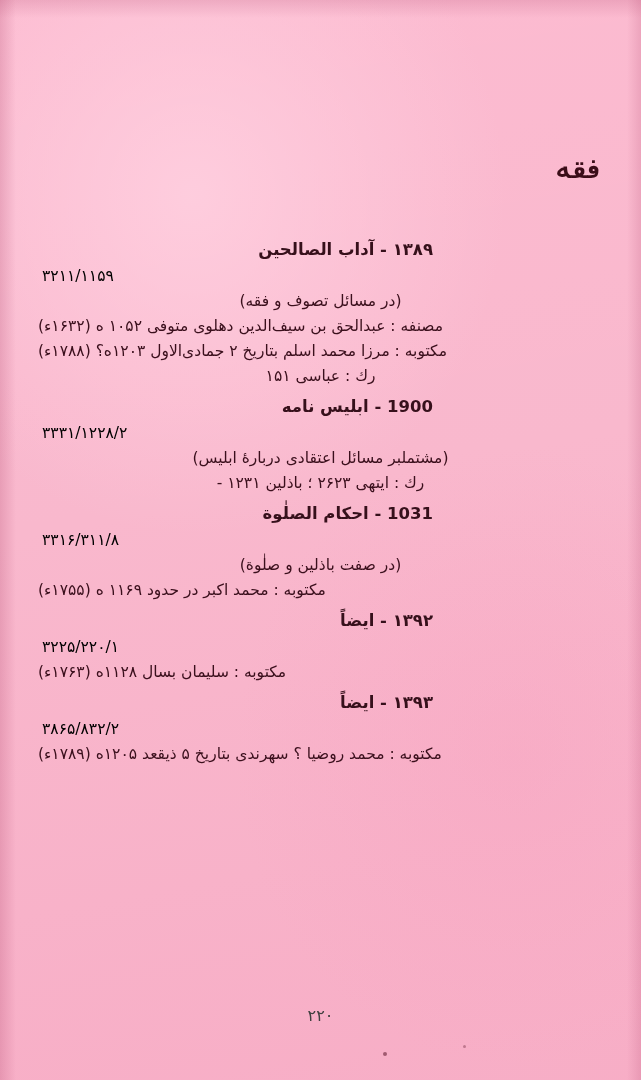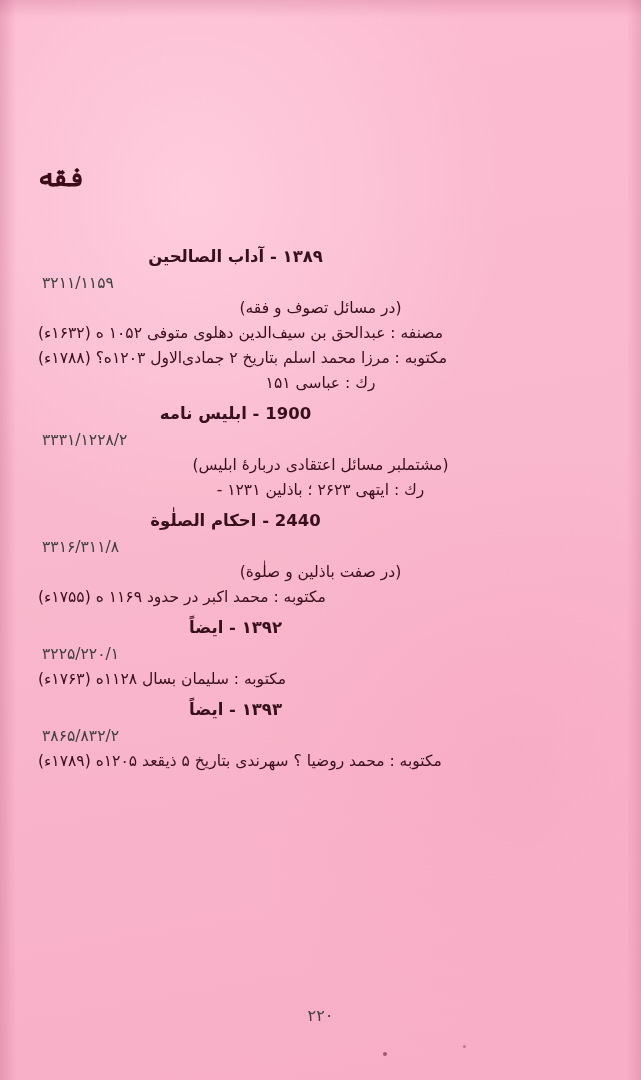--- a/index.html
+++ b/index.html
@@ -31,47 +31,47 @@
     padding: 0;
   }
   .content {
     position: absolute;
     left: 38px;
     right: 38px;
     top: 150px;
   }
   
   .section-title {
-    text-align: left;
+    text-align: right;
     font-size: 26px;
     font-weight: bold;
     color: #3a0d18;
     letter-spacing: 0;
-    margin: 12px 0 52px 0;
-    font-family: Liberation Sans, sans-serif;
+    margin: 4px 0 52px 0;
+    font-family: Liberation Mono, monospace;
   }
   .entry {
     margin-bottom: 6px;
   }
   .entry-title {
-    text-align: center;
+    text-align: right;
     font-size: 16.5px;
     font-weight: bold;
     color: #36101b;
     direction: rtl;
     margin: 0 0 4px 0;
     padding-right: 170px;
     line-height: 1.5;
   }
   .accession {
     text-align: left;
     direction: ltr;
     unicode-bidi: plaintext;
     font-size: 15.5px;
-    color: #404040;
+    color: #000000;
     margin: 0 0 4px 0;
     padding-left: 4px;
     letter-spacing: 0.5px;
   }
   .line {
     text-align: left;
     direction: rtl;
     font-size: 15.5px;
     color: #3a0f1c;
     line-height: 1.62;
@@ -153,21 +153,21 @@
     <div class="entry">
       <div class="entry-title">1900 - ابليس نامه</div>
       <div class="accession">۳۳۳۱/۱۲۲۸/۲</div>
       <div class="entry-body">
         <div class="line note">(مشتملبر مسائل اعتقادى دربارهٔ ابليس)</div>
         <div class="line rk">رك : ايتهى ۲۶۲۳ ؛ باذلين ۱۲۳۱ -</div>
       </div>
     </div>
 
     <div class="entry">
-      <div class="entry-title">2440 - احكام الصلٰوة</div>
+      <div class="entry-title">1031 - احكام الصلٰوة</div>
       <div class="accession">۳۳۱۶/۳۱۱/۸</div>
       <div class="entry-body">
         <div class="line note">(در صفت باذلين و صلٰوة)</div>
         <div class="line">مكتوبه : محمد اكبر در حدود ۱۱۶۹ ه (۱۷۵۵ء)</div>
       </div>
     </div>
 
     <div class="entry">
       <div class="entry-title">۱۳۹۲ - ايضاً</div>
       <div class="accession">۳۲۲۵/۲۲۰/۱</div>

